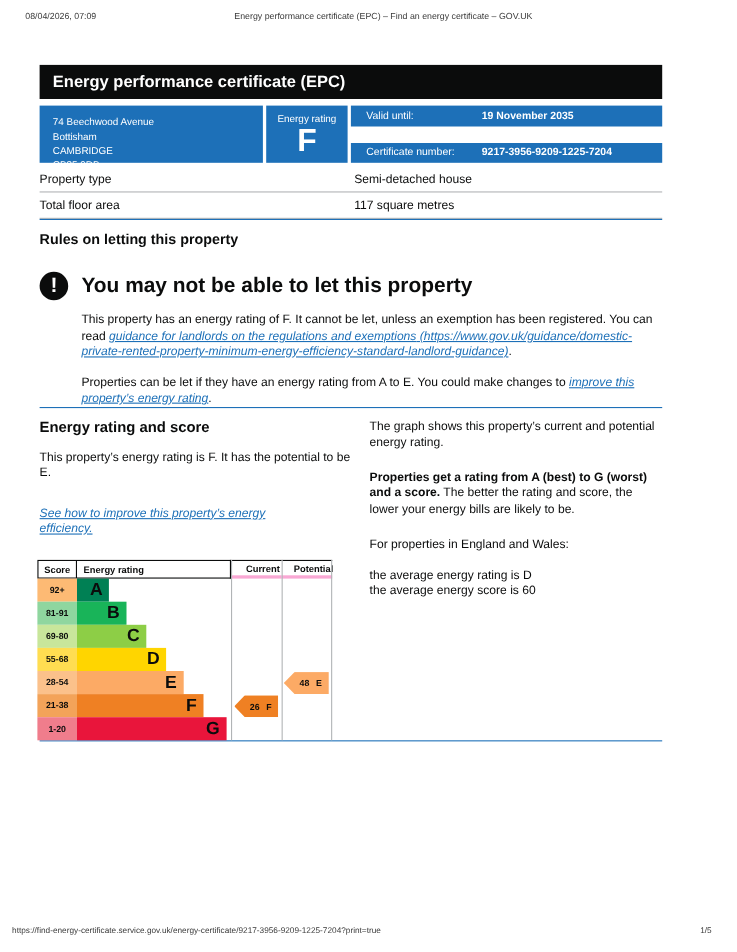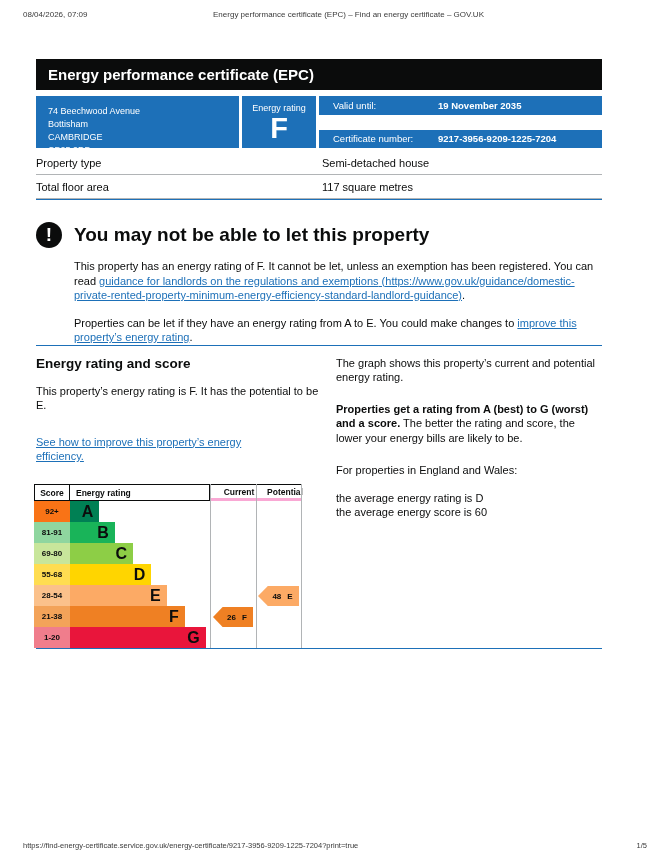--- a/index.html
+++ b/index.html
@@ -6,21 +6,21 @@
   html,body { margin:0; padding:0; }
   body {
     width:670px; height:865px; position:relative; overflow:hidden;
     background:#ffffff; color:#0b0c0c;
     font-family:"Liberation Sans", sans-serif;
   }
   
   .print-header { position:absolute; top:10px; left:0; width:670px; font-size:8px; color:#3a3a3a; }
   .ph-datetime { position:absolute; left:23px; top:0; }
   .ph-title { width:100%; text-align:center;padding-left:27px; }
-  .print-footer { position:absolute; top:841px; left:23px; right:23px; font-size:7.5px; color:#3a3a3a; display:flex; justify-content:space-between; }
+  .print-footer { position:absolute; top:841px; left:11px; right:23px; font-size:7.5px; color:#3a3a3a; display:flex; justify-content:space-between; }
 
   #content { position:absolute; left:36px; top:59px; width:566px; }
 
   .title-bar { background:#0b0c0c; color:#ffffff; height:31px; line-height:31px; padding-left:12px; font-size:15px; font-weight:bold; }
 
   
   .summary-box { margin-top:6px; height:52px; display:flex; gap:3px; color:#fff; }
   .summary-box .cell { background:#1d70b8; }
   .addr-cell { width:203px; padding:9px 12px; font-size:9px; line-height:1.45; }
   .rating-cell { width:74px; display:flex; flex-direction:column; align-items:center; padding-top:7px; }
@@ -43,21 +43,21 @@
 
   h2.section { font-size:13px; font-weight:bold; margin:10px 0 0 0; }
 
   .warning-head { margin-top:22px; display:flex; align-items:center; }
   .warn-icon { width:26px; height:26px; border-radius:50%; background:#0b0c0c; color:#fff; font-weight:bold; font-size:19px; display:flex; align-items:center; justify-content:center; flex:0 0 26px; }
   .warning-head h1 { font-size:19px; font-weight:bold; margin:0 0 0 12px; }
   .warn-body { margin-left:38px; }
   .para { font-size:11px; line-height:14.5px; margin:0; }
   .p1 { margin-top:11px; }
   .p2 { margin-top:13px; }
-  a.lnk { color:#1d70b8; text-decoration:underline; cursor:pointer; }
+  a.lnk { color:#1d70b8; text-decoration:underline; cursor:pointer;font-style:italic; }
 
   
   .two-col { display:flex; margin-top:10px; }
   .col-left { width:300px; }
   .col-right { flex:1; }
   h2.rating-h { font-size:13.5px; font-weight:bold; margin:0; }
   .col-left .intro { margin-top:13px; width:290px; }
   .col-left .improve { display:inline-block; margin-top:22px; width:240px; font-size:11px; line-height:14.5px; }
   .col-right .rp1 { margin-top:0; }
   .col-right .rp2 { margin-top:17px; }
@@ -122,20 +122,21 @@
       <span>Semi-detached house</span>
     </div>
     <div class="prop-row">
       <span class="plabel">Total floor area</span>
       <span>117 square metres</span>
     </div>
   </div>
 
   <hr class="blue hr1">
 
+  <h2 class="section">Rules on letting this property</h2>
 
   <div class="warning-head">
     <div class="warn-icon">!</div>
     <h1>You may not be able to let this property</h1>
   </div>
   <div class="warn-body">
     <p class="para p1"><span>This property has an energy rating of F. It cannot be let, unless an exemption has been registered. You can read </span><a class="lnk">guidance for landlords on the regulations and exemptions</a><a class="lnk"> (https://www.gov.uk/guidance/domestic-private-rented-property-minimum-energy-efficiency-standard-landlord-guidance)</a><span>.</span></p>
     <p class="para p2"><span>Properties can be let if they have an energy rating from A to E. You could make changes to </span><a class="lnk">improve this property’s energy rating</a><span>.</span></p>
   </div>
 
@@ -149,21 +150,21 @@
 
       <div class="epc-chart">
         <div class="epc-header">
           <div class="epc-h-score">Score</div>
           <div class="epc-h-rating">Energy rating</div>
           <div class="epc-h-current">Current</div>
           <div class="epc-h-potential">Potential</div>
         </div>
         <div class="epc-body" id="epc-body">
             <div class="epc-row">
-              <div class="epc-score" style="background: #f97316;">92+</div>
+              <div class="epc-score" style="background: #fdba74;">92+</div>
               <div class="epc-bar-area">
                 <div class="epc-bar" style="width: 21%; background: rgb(0, 128, 84);">
                   <span>A</span>
                 </div>
               </div>
             </div>
             <div class="epc-row">
               <div class="epc-score" style="background: rgb(143, 214, 159);">81-91</div>
               <div class="epc-bar-area">
                 <div class="epc-bar" style="width: 32%; background: rgb(25, 180, 89);">

